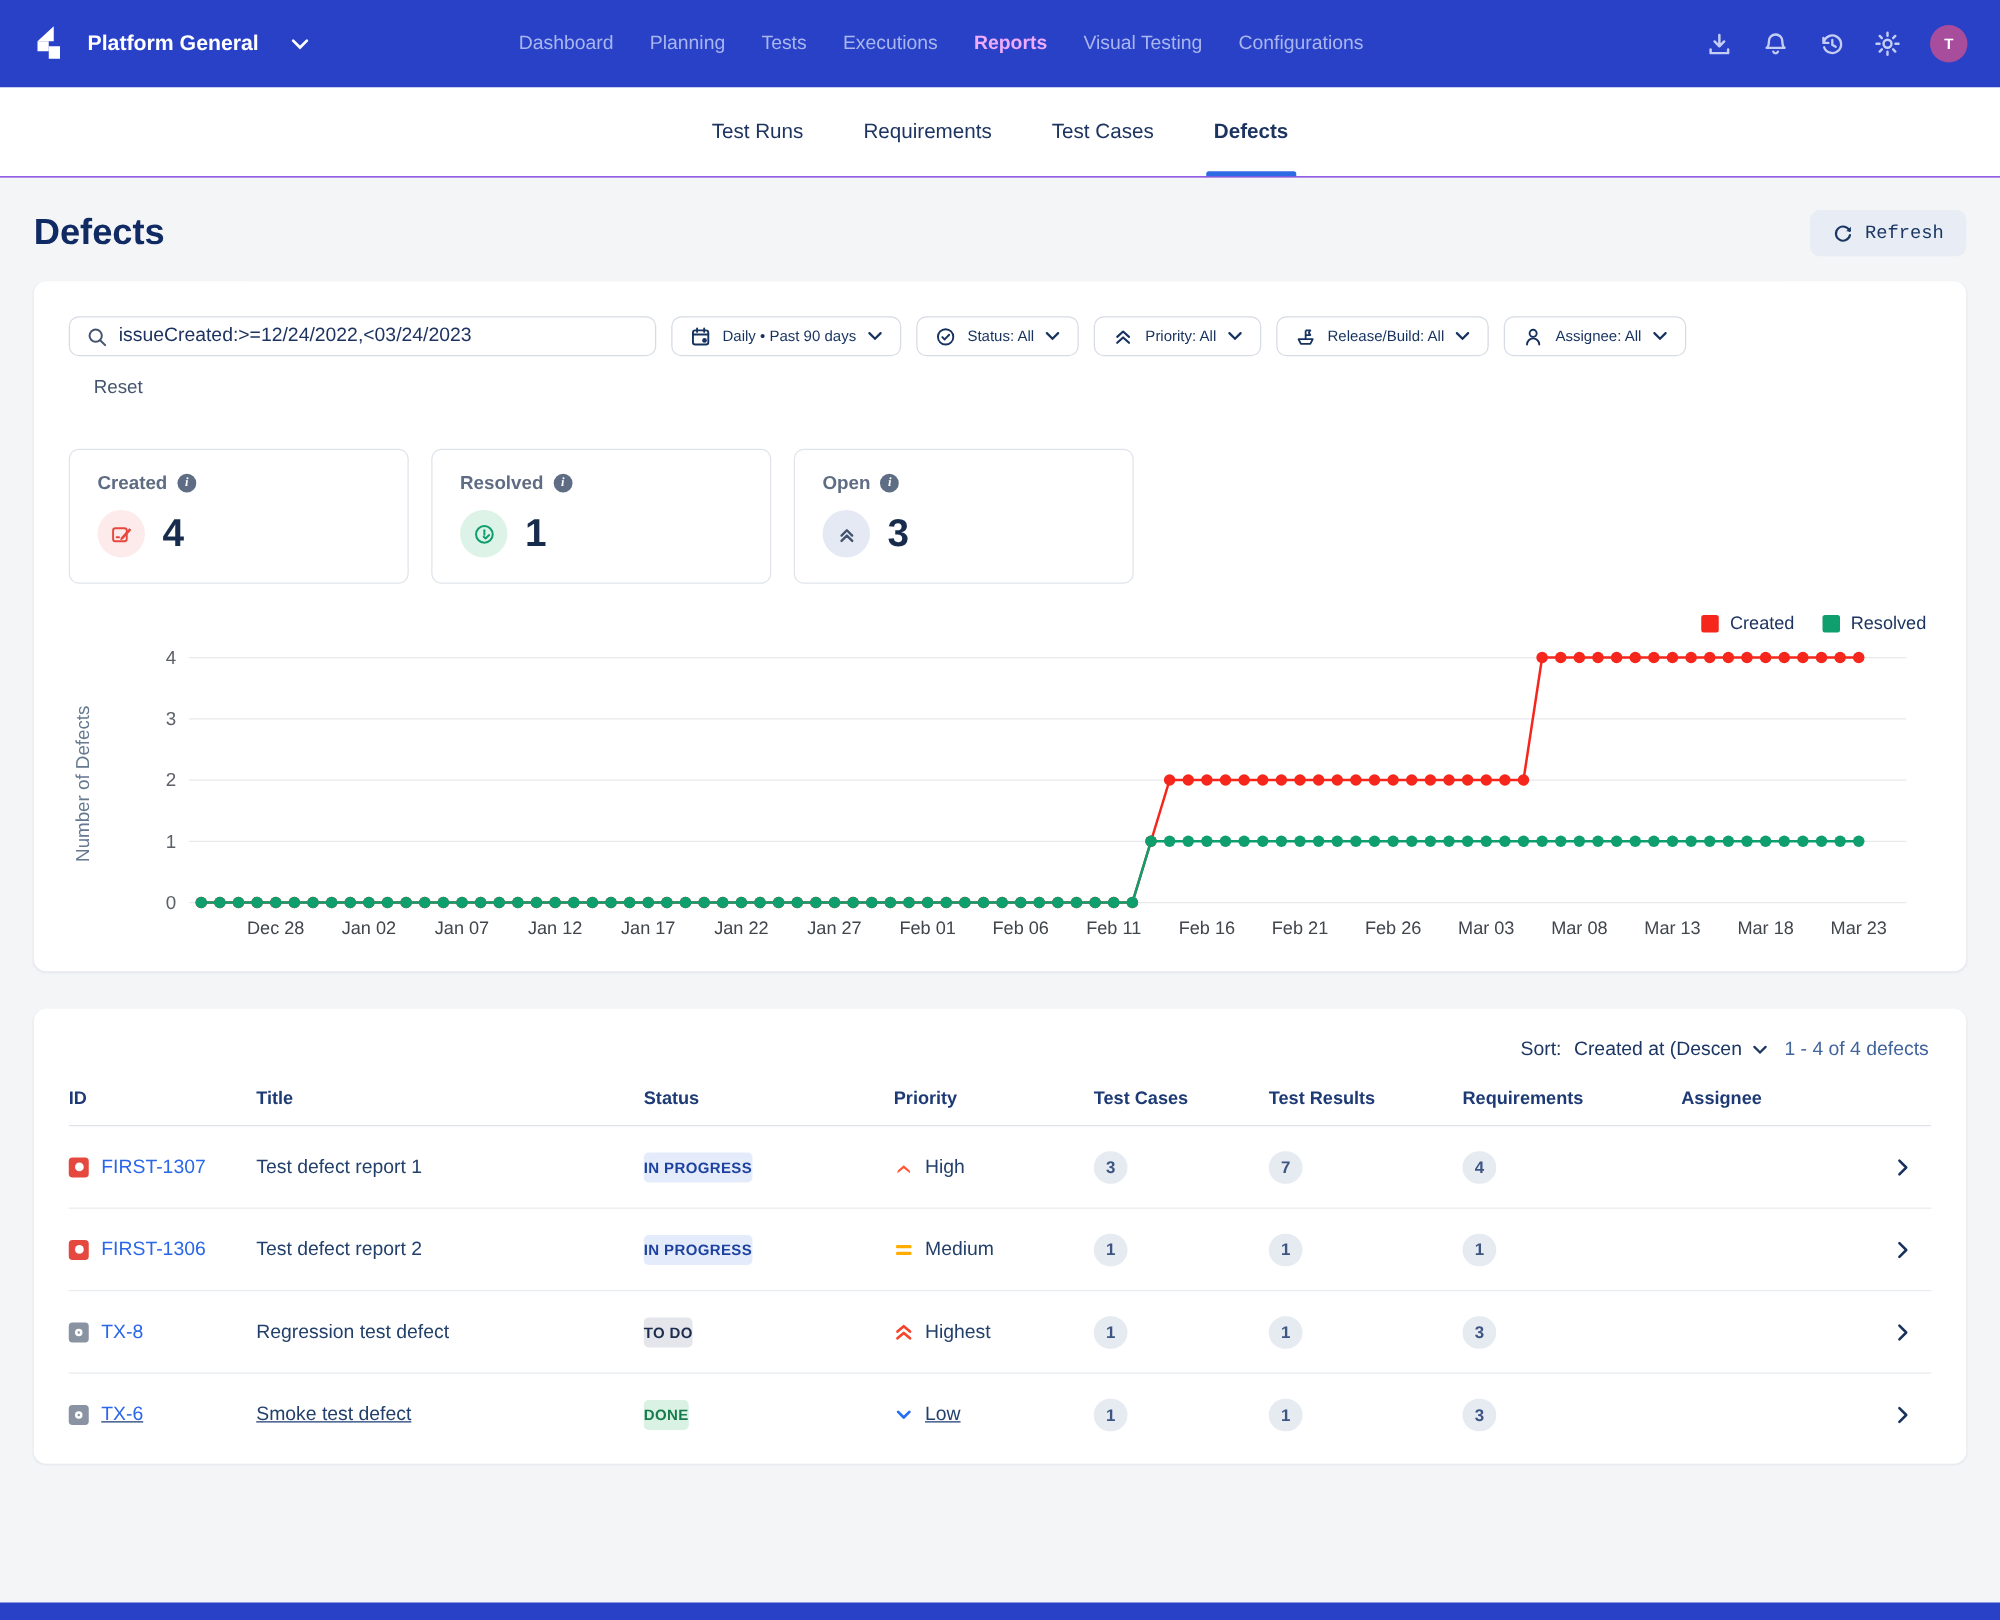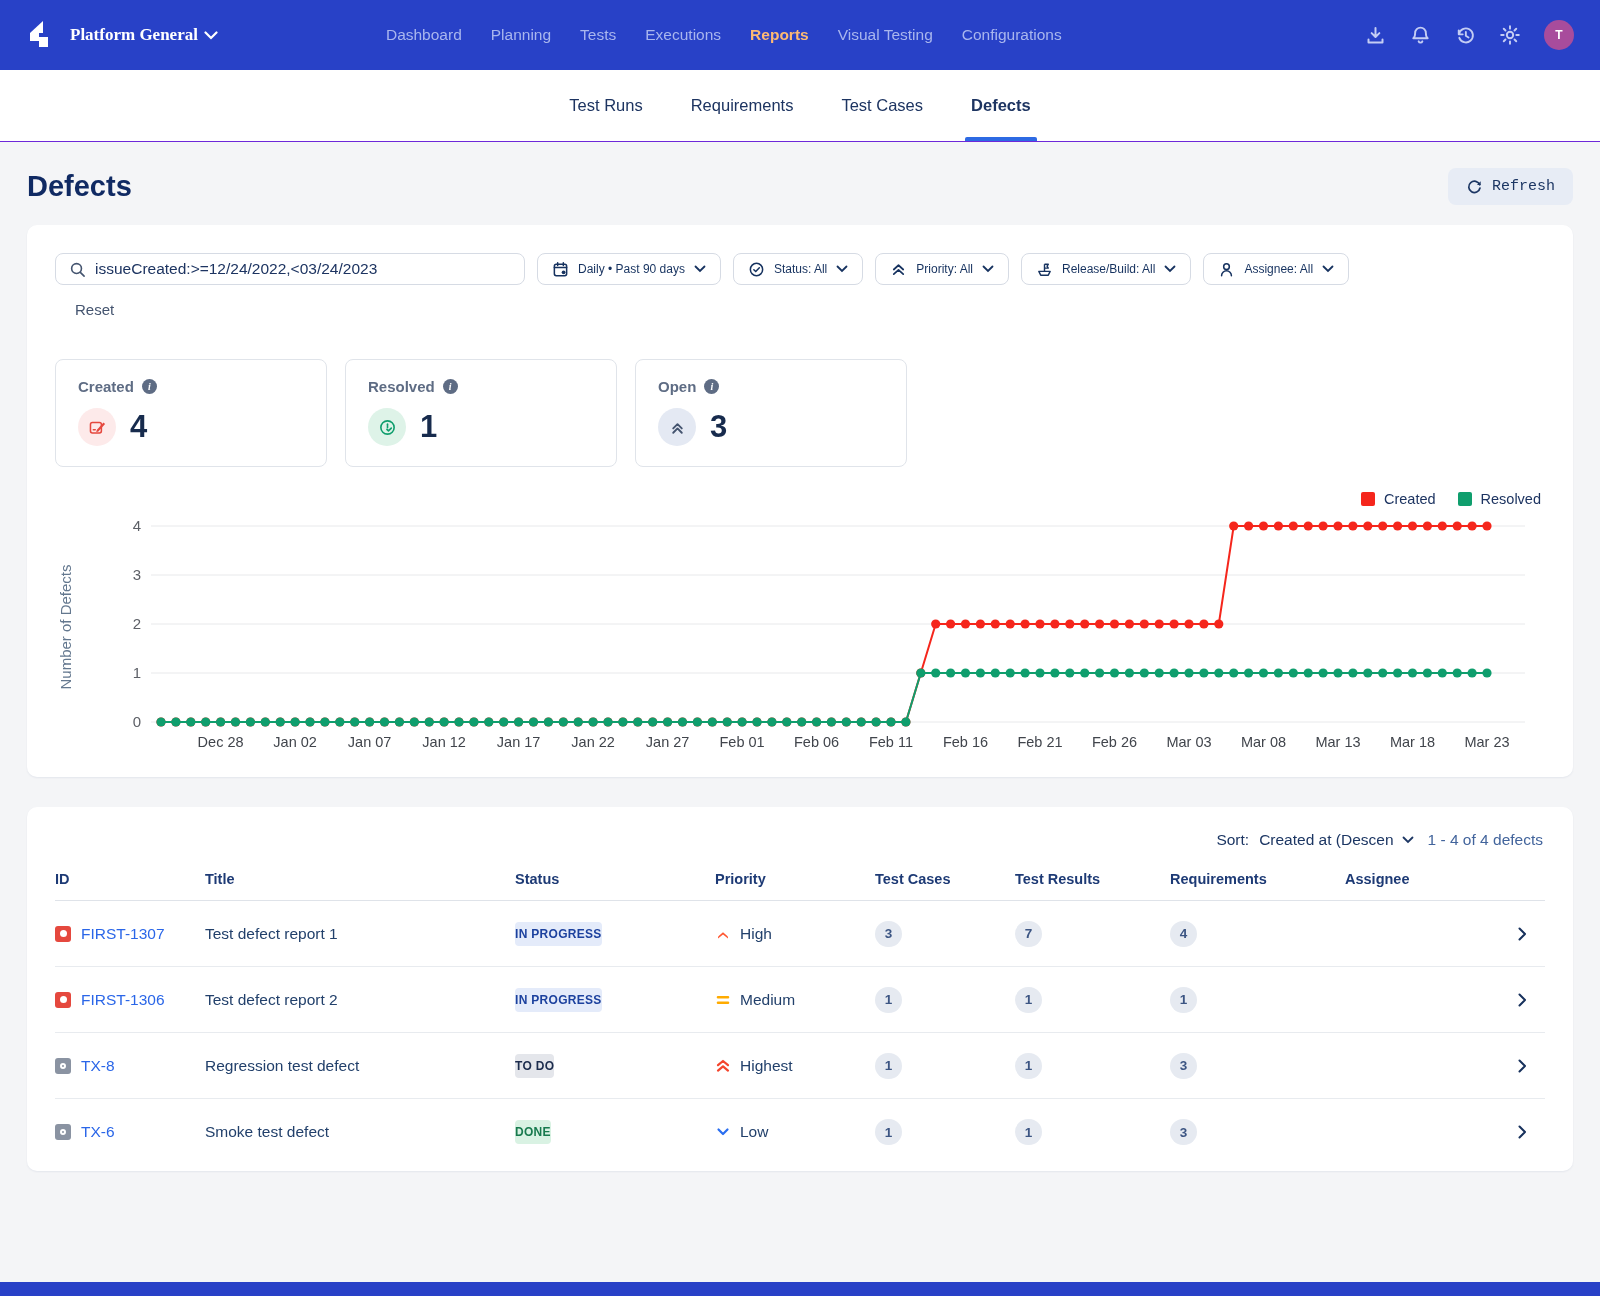--- a/index.html
+++ b/index.html
@@ -7,24 +7,24 @@
   body {
     font-family: "Liberation Sans", sans-serif;
     background:#f4f5f7; color:#1d3a75;
     width:1600px; height:1296px; overflow:hidden;
   }
   .page { width:1600px; height:1296px; display:flex; flex-direction:column; }
 
   
   .navbar { height:70px; background:#2841c7; display:flex; align-items:center; padding:0 26px; flex:0 0 auto; }
   .logo { width:28px; height:32px; margin-right:16px; }
-  .project { display:flex; align-items:center; gap:6px; color:#fff; font-size:17px; font-weight:bold; cursor:pointer;font-family:Liberation Serif, serif; }
+  .project { display:flex; align-items:center; gap:26px; color:#fff; font-size:17px; font-weight:bold; cursor:pointer; }
   .nav-items { display:flex; gap:29px; margin-left:168px; }
   .nav-item { color:#a9b6ee; font-size:15.5px; cursor:pointer; }
-  .nav-item.active { color:#fdba74; font-weight:bold; }
+  .nav-item.active { color:#f0abfc; font-weight:bold; }
   .nav-right { margin-left:auto; display:flex; align-items:center; gap:23px; }
   .nav-icon { width:22px; height:22px; display:flex; align-items:center; justify-content:center; cursor:pointer; }
   .nav-avatar { width:30px; height:30px; border-radius:50%; background:#a84c9c; color:#fff; font-size:12px; font-weight:bold;
                 display:flex; align-items:center; justify-content:center; cursor:pointer; }
 
   
   .tabbar { height:72px; background:#fff; display:flex; align-items:center; gap:48px; padding:0 45px; border-bottom:1px solid #6d28d9; flex:0 0 auto;justify-content:center; }
   .tab { font-size:16.5px; color:#1d3461; font-weight:500; height:100%; display:flex; align-items:center; position:relative; cursor:pointer; }
   .tab.active { font-weight:bold; }
   .tab.active::after { content:""; position:absolute; left:-6px; right:-6px; bottom:0; height:4px; background:#2d6ae3; border-radius:2px 2px 0 0; }
@@ -73,21 +73,21 @@
   .table-card { margin:30px 0 0; padding:0 28px 6px; }
   .sort-row { display:flex; justify-content:flex-end; align-items:center; gap:10px; padding:24px 2px 10px; font-size:15.5px; }
   .sort-label { color:#1c3663; }
   .sort-select { display:flex; align-items:center; gap:8px; color:#1c3663; cursor:pointer; background:none; border:none; font-family:inherit; font-size:15.5px; }
   .result-count { color:#42649c; margin-left:4px; }
 
   .tgrid { display:grid; grid-template-columns:150px 310px 200px 160px 140px 155px 175px 120px 1fr; align-items:center; }
   .thead { padding:12px 0 13px; border-bottom:1px solid #dfe3e9; }
   .th { font-size:14.5px; font-weight:bold; color:#1d3a75; }
   .trow { padding:0; border-bottom:1px solid #e8ebef; height:66px; cursor:pointer; }
-  .trow:last-child { border-bottom:none; }
+  .trow:last-child { border-bottom:none;text-decoration:underline; }
   .id-cell { display:flex; align-items:center; gap:10px; }
   .tracker-ico { width:16px; height:16px; border-radius:3px; display:flex; align-items:center; justify-content:center; flex:0 0 auto; }
   .tracker-ico.jira { background:#e5483e; } .tracker-ico.internal { background:#8a93a2; }
   .tracker-ico .dot { width:7px; height:7px; border-radius:50%; background:#fff; }
   .tracker-ico.internal .dot { background:transparent; border:2px solid #fff; width:6px; height:6px; }
   .id-link { color:#2a66e8; font-size:15.5px; }
   .title-cell { font-size:15.5px; color:#22406b; }
   .badge { display:inline-block; font-size:12px; font-weight:bold; letter-spacing:.3px; padding:5px 0; border-radius:4px; }
   .badge.inprogress { background:#e4ebfa; color:#1c419e; }
   .badge.todo { background:#e4e6eb; color:#1c2c4d; }

